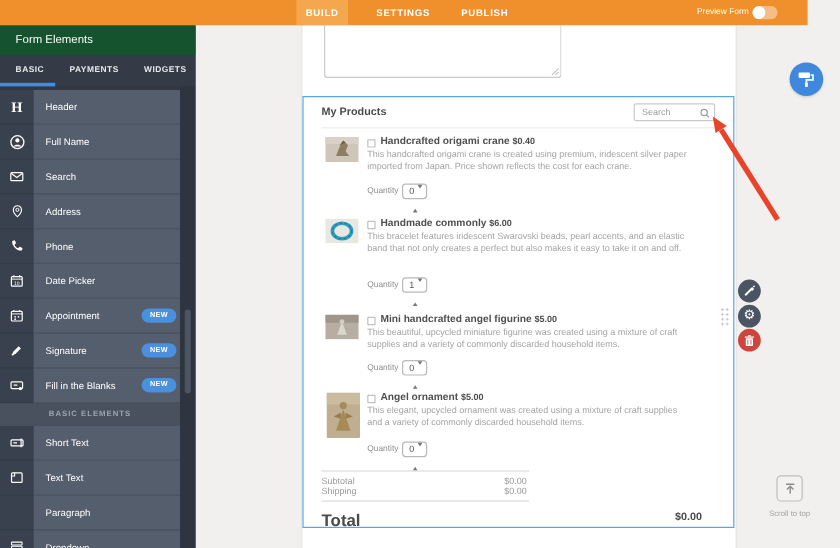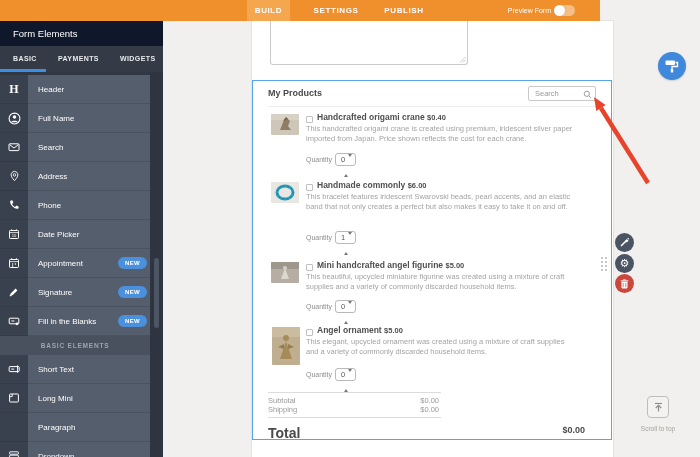--- a/index.html
+++ b/index.html
@@ -1,33 +1,33 @@
 <!DOCTYPE html>
 <html><head>
 <meta charset="utf-8">
 <style>
   * { margin:0; padding:0; box-sizing:border-box; }
   html,body { width:700px; height:457px; }
   body { font-family:"Liberation Sans","DejaVu Sans",sans-serif; background:#F1F0EE; overflow:hidden; }
   #app { position:relative; width:700px; height:457px; overflow:hidden; background:#F1F0EE; }
 
   
-  .topbar { position:absolute; left:0; top:0; width:600px; height:21px; background:#F0902D; z-index:40; }
+  .topbar { position:absolute; left:0; top:0; width:673px; height:21px; background:#F0902D; z-index:40; }
   .tb-tab { position:absolute; top:0; height:21px; line-height:21px; color:#fff; font-size:8px; font-weight:bold; letter-spacing:.6px; text-align:center; cursor:pointer; }
   .tb-tab.active { background:#F5A74F; }
   .tb-build { left:247px; width:43px; }
   .tb-settings { left:305px; width:62px; }
   .tb-publish { left:378px; width:52px; }
   .tb-preview { position:absolute; right:49px; top:0; height:21px; line-height:21px; color:#fff; font-size:7px; }
   .tb-toggle { position:absolute; right:25px; top:5px; width:21px; height:11px; border-radius:6px; background:rgba(255,255,255,.42); }
   .tb-knob { position:absolute; left:0; top:0; width:11px; height:11px; border-radius:50%; background:#fff; box-shadow:0 0 1px rgba(0,0,0,.2); }
 
   
   .sidebar { position:absolute; left:0; top:21px; width:163px; height:436px; background:#313844; z-index:30; overflow:hidden; }
-  .sb-head { position:absolute; left:0; top:0; width:195px; height:25px; background:#0f172a;text-align:right; }
+  .sb-head { position:absolute; left:0; top:0; width:195px; height:25px; background:#14532d;text-align:right; }
   .sb-title { position:absolute; left:13px; top:0; height:25px; line-height:25px; color:#fff; font-size:9.5px; }
   .sb-close { position:absolute; right:10px; top:0; height:25px; line-height:25px; color:#fff; font-size:10px; cursor:pointer; }
   .sb-tabs { position:absolute; left:0; top:25px; width:163px; height:26px; background:#343B47; }
   .sb-tab { position:absolute; top:0; height:26px; line-height:26px; color:#E8EAED; font-size:7px; font-weight:bold; letter-spacing:.4px; cursor:pointer; }
   .sb-underline { position:absolute; left:0; bottom:0; width:46px; height:3px; background:#3D8FE3; }
   .sb-row { position:absolute; left:0; width:150px; height:29px; cursor:pointer; }
   .sb-ic { position:absolute; left:0; top:0; width:28px; height:29px; background:#3A414E; border-bottom:1px solid #333B47; color:#fff; display:flex; align-items:center; justify-content:center; }
   .sb-lb { position:absolute; left:28px; top:0; width:122px; height:29px; background:#555E6C; border-bottom:1px solid #4A5360; color:#fff; font-size:8px; line-height:29px; padding-left:10px; }
   .sb-badge { position:absolute; left:118px; top:8px; width:29px; height:12px; border-radius:6px; background:#4A90DD; color:#fff; font-size:6px; font-weight:bold; text-align:center; line-height:12px; letter-spacing:.3px; }
   .sb-section { position:absolute; left:0; width:150px; height:19px; background:#49515E; color:#9CA4B0; font-size:6.5px; font-weight:bold; letter-spacing:.8px; text-align:center; line-height:19px; }
@@ -215,21 +215,21 @@
       </div>
       <div class="sb-lb">Short Text</div>
     </div>
     <div class="sb-row" style="top:363px">
       <div class="sb-ic">
         <svg width="12" height="12" viewBox="0 0 12 12">
             <rect x="1.6" y="2" width="8.8" height="8" rx="0.8" fill="none" stroke="#fff" stroke-width="1"></rect>
             <path d="M1.6 4.6 L4.2 4.6 L4.2 2" fill="none" stroke="#fff" stroke-width="0.9"></path>
           </svg>
       </div>
-      <div class="sb-lb">Long Mini</div>
+      <div class="sb-lb">Text Text</div>
     </div>
     <div class="sb-row" style="top:392px">
       <div class="sb-ic">
           <span class="ic-aa">Aa</span>
         </div>
       <div class="sb-lb">Paragraph</div>
     </div>
     <div class="sb-row" style="top:421px">
       <div class="sb-ic">
         <svg width="12" height="12" viewBox="0 0 12 12">

